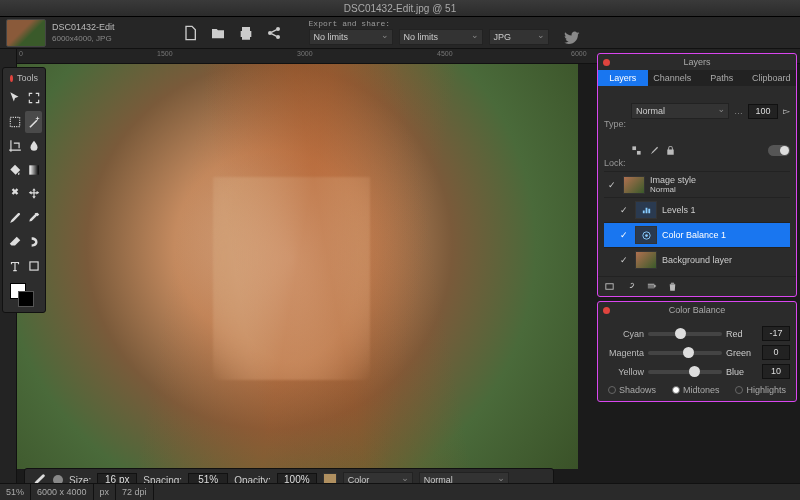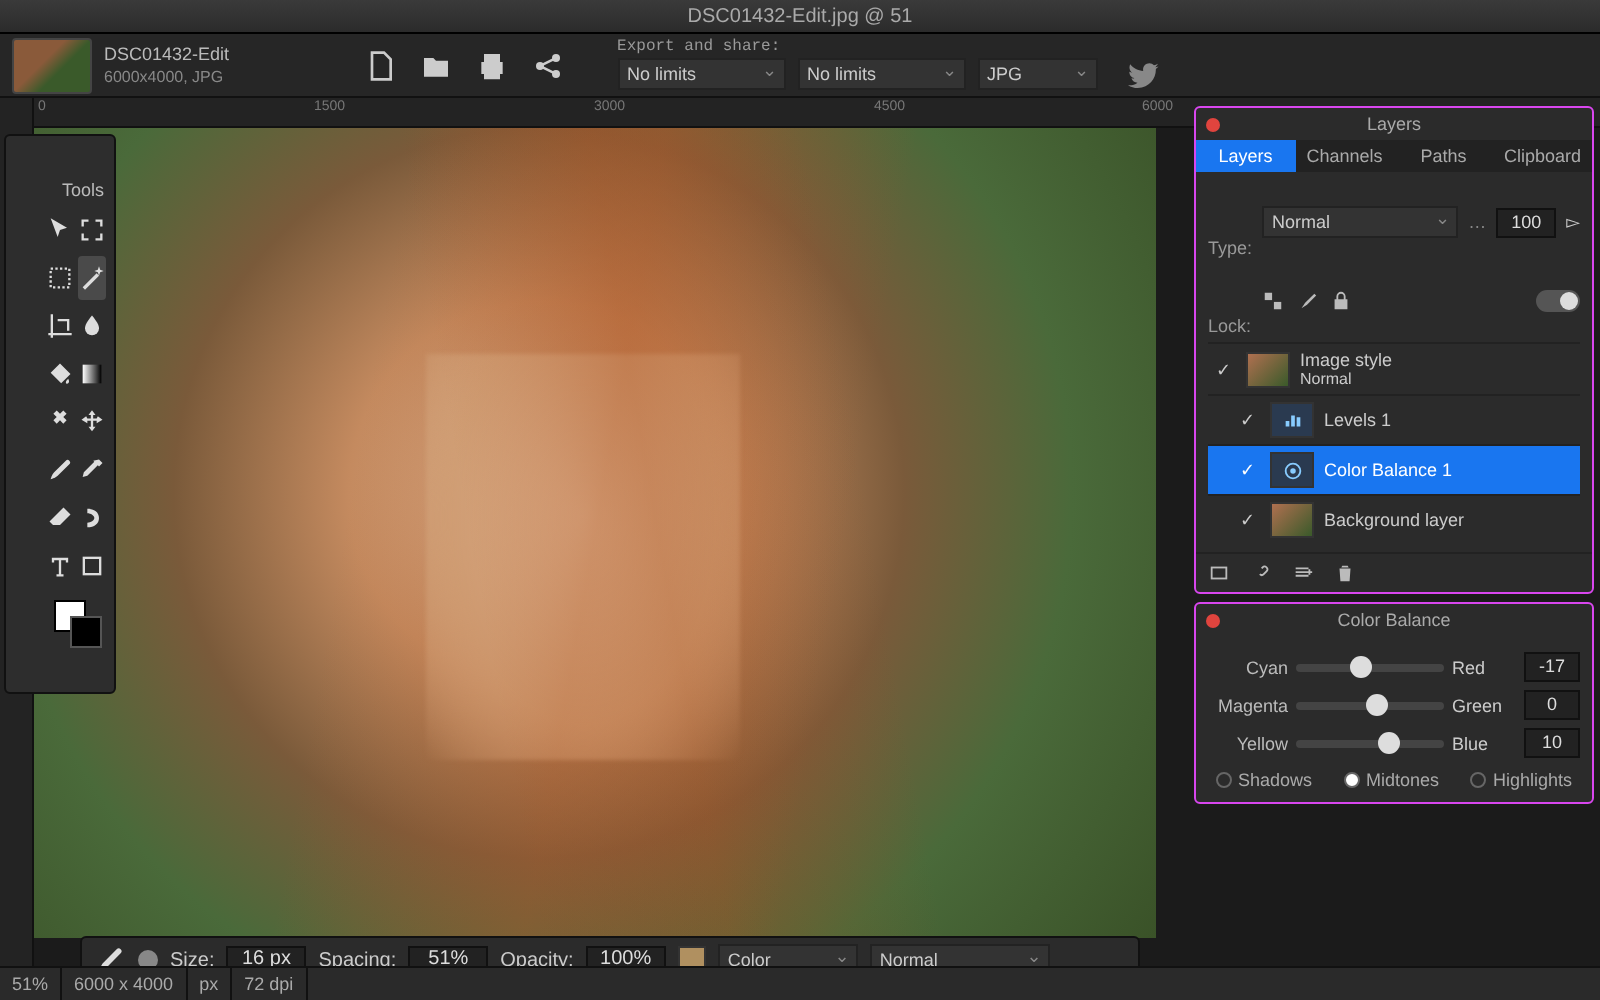--- a/index.html
+++ b/index.html
@@ -17,21 +17,21 @@
   .export-row { display:flex; gap:6px; margin-top:1px;}
   .dd { background:#333; border:1px solid #222; height:16px; font-size:9px; color:#ccc; display:flex; align-items:center; padding:0 4px; position:relative; cursor:pointer;}
   .dd::after { content:"⌄"; position:absolute; right:3px; top:0; color:#888;}
   .bird { margin-left:8px; }
   .workspace { position:relative; width:800px; height:451px; }
   .rulerH { position:absolute; left:17px; top:0; right:0; height:15px; background:#232323; border-bottom:1px solid #111; font-size:7px; color:#777;}
   .rulerV { position:absolute; left:0; top:0; width:17px; bottom:17px; background:#232323; border-right:1px solid #111;}
   .canvas { position:absolute; left:17px; top:15px; width:561px; height:405px; background: radial-gradient(circle at 45% 45%, #d8ad8a 0%, #c48a5f 25%, #7a5a3a 48%, #4a6a3a 70%, #3a5228 100%); overflow:hidden;}
   .canvas::before { content:""; position:absolute; left:35%; top:28%; width:28%; height:50%; background: radial-gradient(ellipse at 50% 40%, #e8c8a8 0%, #d4a880 60%, transparent 100%); filter:blur(1px);}
   .canvas::after { content:""; position:absolute; left:0; top:0; right:0; bottom:0; background: linear-gradient(100deg, transparent 30%, rgba(180,90,40,.35) 50%, transparent 70%), linear-gradient(80deg, transparent 40%, rgba(170,80,30,.3) 55%, transparent 72%);}
-  .toolbox { position:absolute; left:2px; top:18px; width:56px; background:#2d2d2d; border:1px solid #111; border-radius:3px; padding:20px;}
+  .toolbox { position:absolute; left:2px; top:18px; width:44px; background:#2d2d2d; border:1px solid #111; border-radius:3px; padding:3px;}
   .toolbox-header { font-size:9px; color:#bbb; padding:2px 4px; display:flex; align-items:center; gap:4px;}
   .toolbox-header .dot{ width:7px;height:7px;border-radius:50%;background:#e0443e;}
   .toolgrid { display:grid; grid-template-columns: 1fr 1fr; gap:2px; margin-top:2px;}
   .tool { height:22px; display:flex; align-items:center; justify-content:center; cursor:pointer; border-radius:2px;}
   .tool.sel { background:#4a4a4a;}
   .tool svg { width:14px; height:14px; fill:#ddd;}
   .swatches { margin-top:4px; position:relative; height:28px;}
   .sw-fg{position:absolute;left:4px;top:2px;width:16px;height:16px;background:#fff;border:1px solid #000;}
   .sw-bg{position:absolute;left:12px;top:10px;width:16px;height:16px;background:#000;border:1px solid #555;}
   .right { position:absolute; right:3px; top:0; width:200px;}
@@ -52,21 +52,21 @@
   .layer .lthumb.adj { background:#2a3a50;}
   .slider-row { display:grid; grid-template-columns: 40px 1fr 32px 28px; align-items:center; gap:4px; margin:4px 0;}
   .slider-row .lab { text-align:right; color:#bbb;}
   .slider { position:relative; height:4px; background:#444; border-radius:2px;}
   .slider .knob { position:absolute; top:-4px; width:11px; height:11px; background:#ddd; border-radius:50%; cursor:pointer;}
   .numbox { background:#222; border:1px solid #111; height:15px; text-align:center; line-height:13px; color:#ddd;}
   .radio-row { display:flex; justify-content:space-between; padding:2px 4px; font-size:9px; color:#aaa;}
   .radio { display:flex; align-items:center; gap:3px; cursor:pointer;}
   .radio .r { width:8px;height:8px;border:1px solid #666;border-radius:50%;}
   .radio.sel .r { background:#fff;}
-  .brushbar { position:absolute; left:40px; bottom:8px; width:530px; height:24px; background:#2b2b2b; border:1px solid #111; border-radius:3px; display:flex; align-items:center; gap:6px; padding:0 6px;}
+  .brushbar { position:absolute; left:24px; bottom:8px; width:530px; height:24px; background:#2b2b2b; border:1px solid #111; border-radius:3px; display:flex; align-items:center; gap:6px; padding:0 6px;}
   .brushbar .bicon{width:16px;height:16px;}
   .brushbar .binput { background:#222; border:1px solid #111; height:15px; width:40px; text-align:center; color:#ddd;}
   .statusbar { position:absolute; left:0; bottom:0; width:800px; height:17px; background:#2a2a2a; border-top:1px solid #111; display:flex; align-items:center; font-size:9px; color:#aaa;}
   .statusbar .cell { padding:0 6px; border-right:1px solid #111; height:100%; display:flex; align-items:center; cursor:pointer;}
   .lock-icons { display:flex; gap:6px; align-items:center;}
   .mini { width:11px;height:11px; fill:#bbb;}
   .toggle { width:22px;height:11px;background:#555;border-radius:6px;position:relative;}
   .toggle::after{content:"";position:absolute;right:1px;top:1px;width:9px;height:9px;background:#ddd;border-radius:50%;}
   .footer-icons{display:flex;gap:10px;padding:4px 6px;border-top:1px solid #222;}
   .rulerH span{position:absolute;top:1px;}

